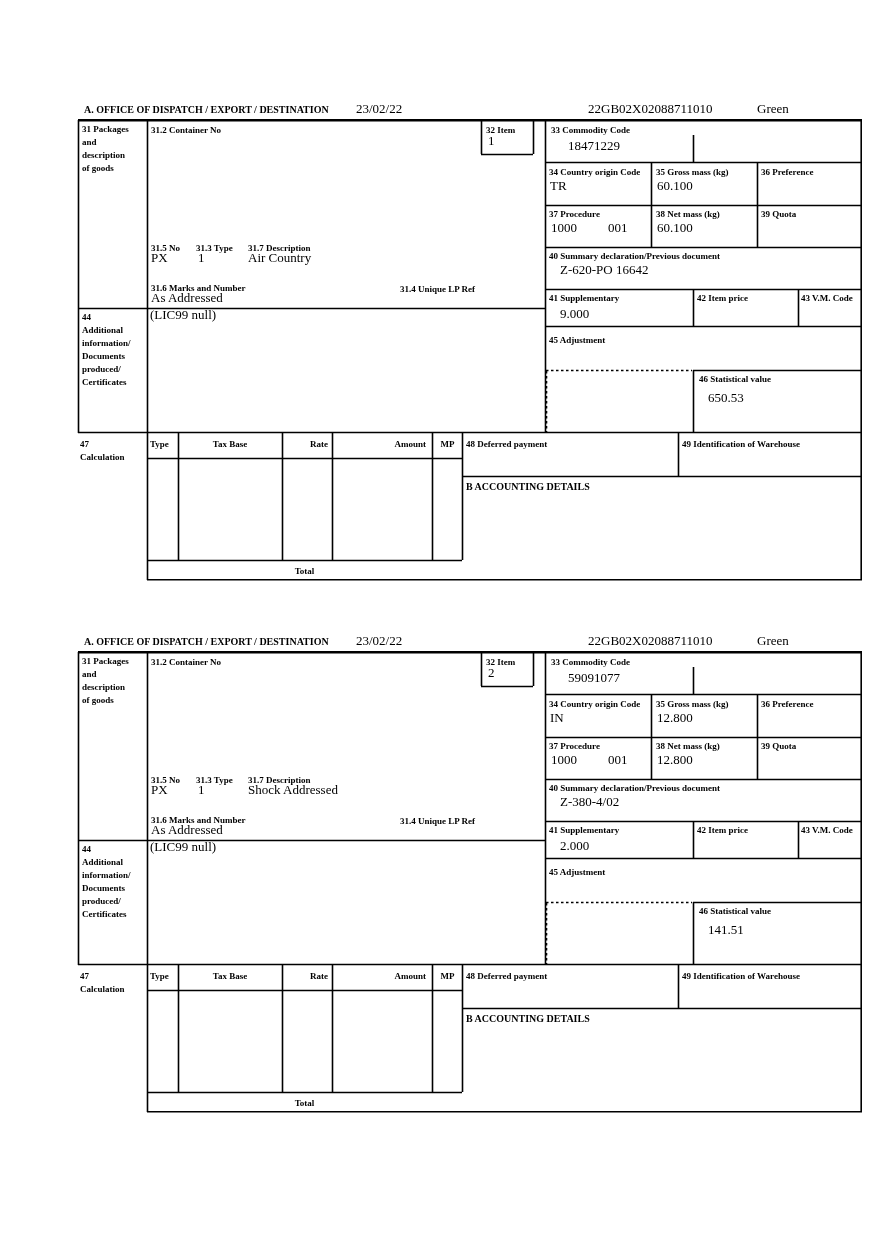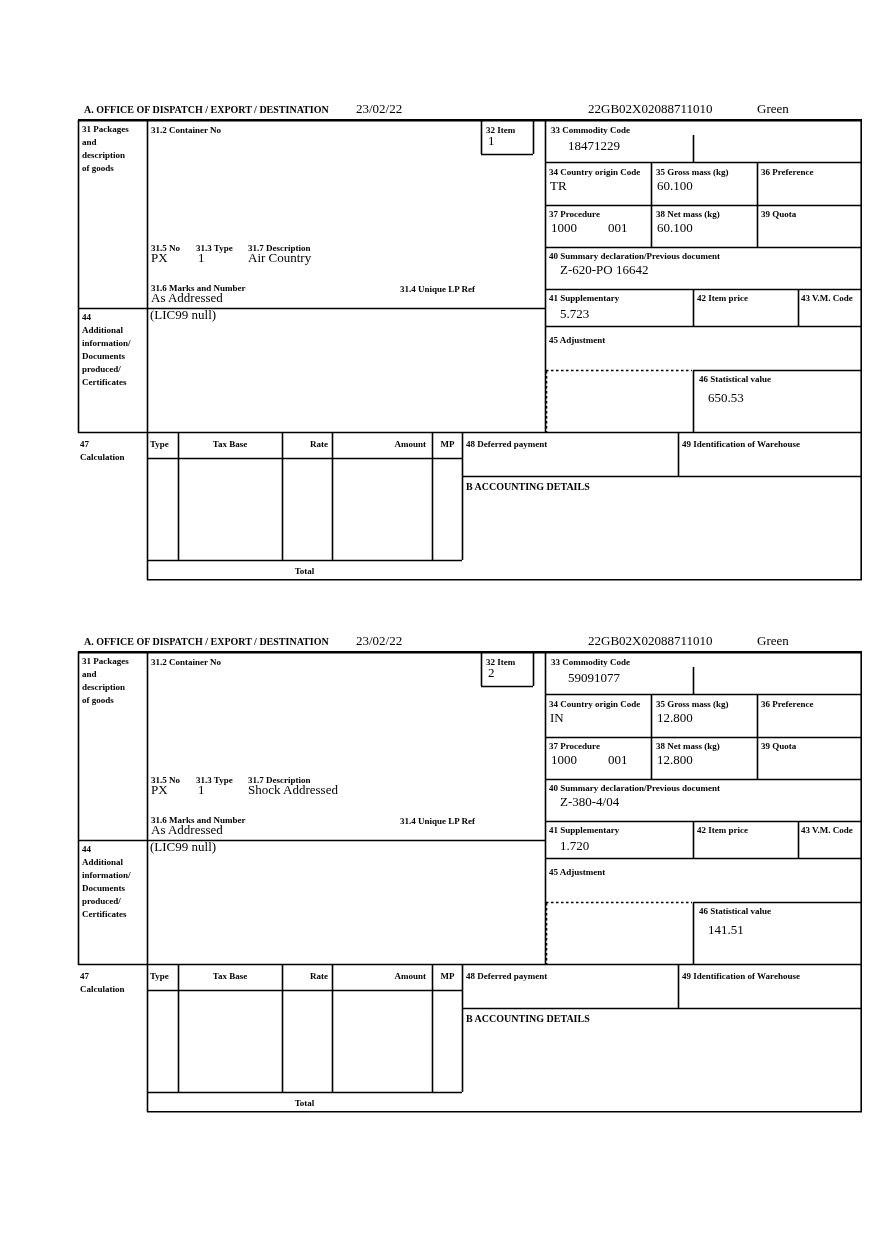--- a/index.html
+++ b/index.html
@@ -48,21 +48,21 @@
   <div class="t" style="left:761px;top:67px">36 Preference</div>
   <div class="t" style="left:549px;top:109px">37 Procedure</div>
   <div class="v" style="left:551px;top:122px">1000</div>
   <div class="v" style="left:608px;top:122px">001</div>
   <div class="t" style="left:656px;top:109px">38 Net mass (kg)</div>
   <div class="v" style="left:657px;top:122px">60.100</div>
   <div class="t" style="left:761px;top:109px">39 Quota</div>
   <div class="t" style="left:549px;top:151px">40 Summary declaration/Previous document</div>
   <div class="v" style="left:560px;top:164px">Z-620-PO 16642</div>
   <div class="t" style="left:549px;top:193px">41 Supplementary</div>
-  <div class="v" style="left:560px;top:208px">5.723</div>
+  <div class="v" style="left:560px;top:208px">9.000</div>
   <div class="t" style="left:697px;top:193px">42 Item price</div>
   <div class="t" style="left:801px;top:193px">43 V.M. Code</div>
 
   <div class="t" style="left:151px;top:143px">31.5 No</div>
   <div class="t" style="left:196px;top:143px">31.3 Type</div>
   <div class="t" style="left:248px;top:143px">31.7 Description</div>
   <div class="v" style="left:151px;top:152px">PX</div>
   <div class="v" style="left:198px;top:152px">1</div>
   <div class="v" style="left:248px;top:152px">Air Country</div>
   <div class="t" style="left:151px;top:183px">31.6 Marks and Number</div>
@@ -119,23 +119,23 @@
   <div class="t" style="left:656px;top:67px">35 Gross mass (kg)</div>
   <div class="v" style="left:657px;top:80px">12.800</div>
   <div class="t" style="left:761px;top:67px">36 Preference</div>
   <div class="t" style="left:549px;top:109px">37 Procedure</div>
   <div class="v" style="left:551px;top:122px">1000</div>
   <div class="v" style="left:608px;top:122px">001</div>
   <div class="t" style="left:656px;top:109px">38 Net mass (kg)</div>
   <div class="v" style="left:657px;top:122px">12.800</div>
   <div class="t" style="left:761px;top:109px">39 Quota</div>
   <div class="t" style="left:549px;top:151px">40 Summary declaration/Previous document</div>
-  <div class="v" style="left:560px;top:164px">Z-380-4/04</div>
+  <div class="v" style="left:560px;top:164px">Z-380-4/02</div>
   <div class="t" style="left:549px;top:193px">41 Supplementary</div>
-  <div class="v" style="left:560px;top:208px">1.720</div>
+  <div class="v" style="left:560px;top:208px">2.000</div>
   <div class="t" style="left:697px;top:193px">42 Item price</div>
   <div class="t" style="left:801px;top:193px">43 V.M. Code</div>
 
   <div class="t" style="left:151px;top:143px">31.5 No</div>
   <div class="t" style="left:196px;top:143px">31.3 Type</div>
   <div class="t" style="left:248px;top:143px">31.7 Description</div>
   <div class="v" style="left:151px;top:152px">PX</div>
   <div class="v" style="left:198px;top:152px">1</div>
   <div class="v" style="left:248px;top:152px">Shock Addressed</div>
   <div class="t" style="left:151px;top:183px">31.6 Marks and Number</div>

